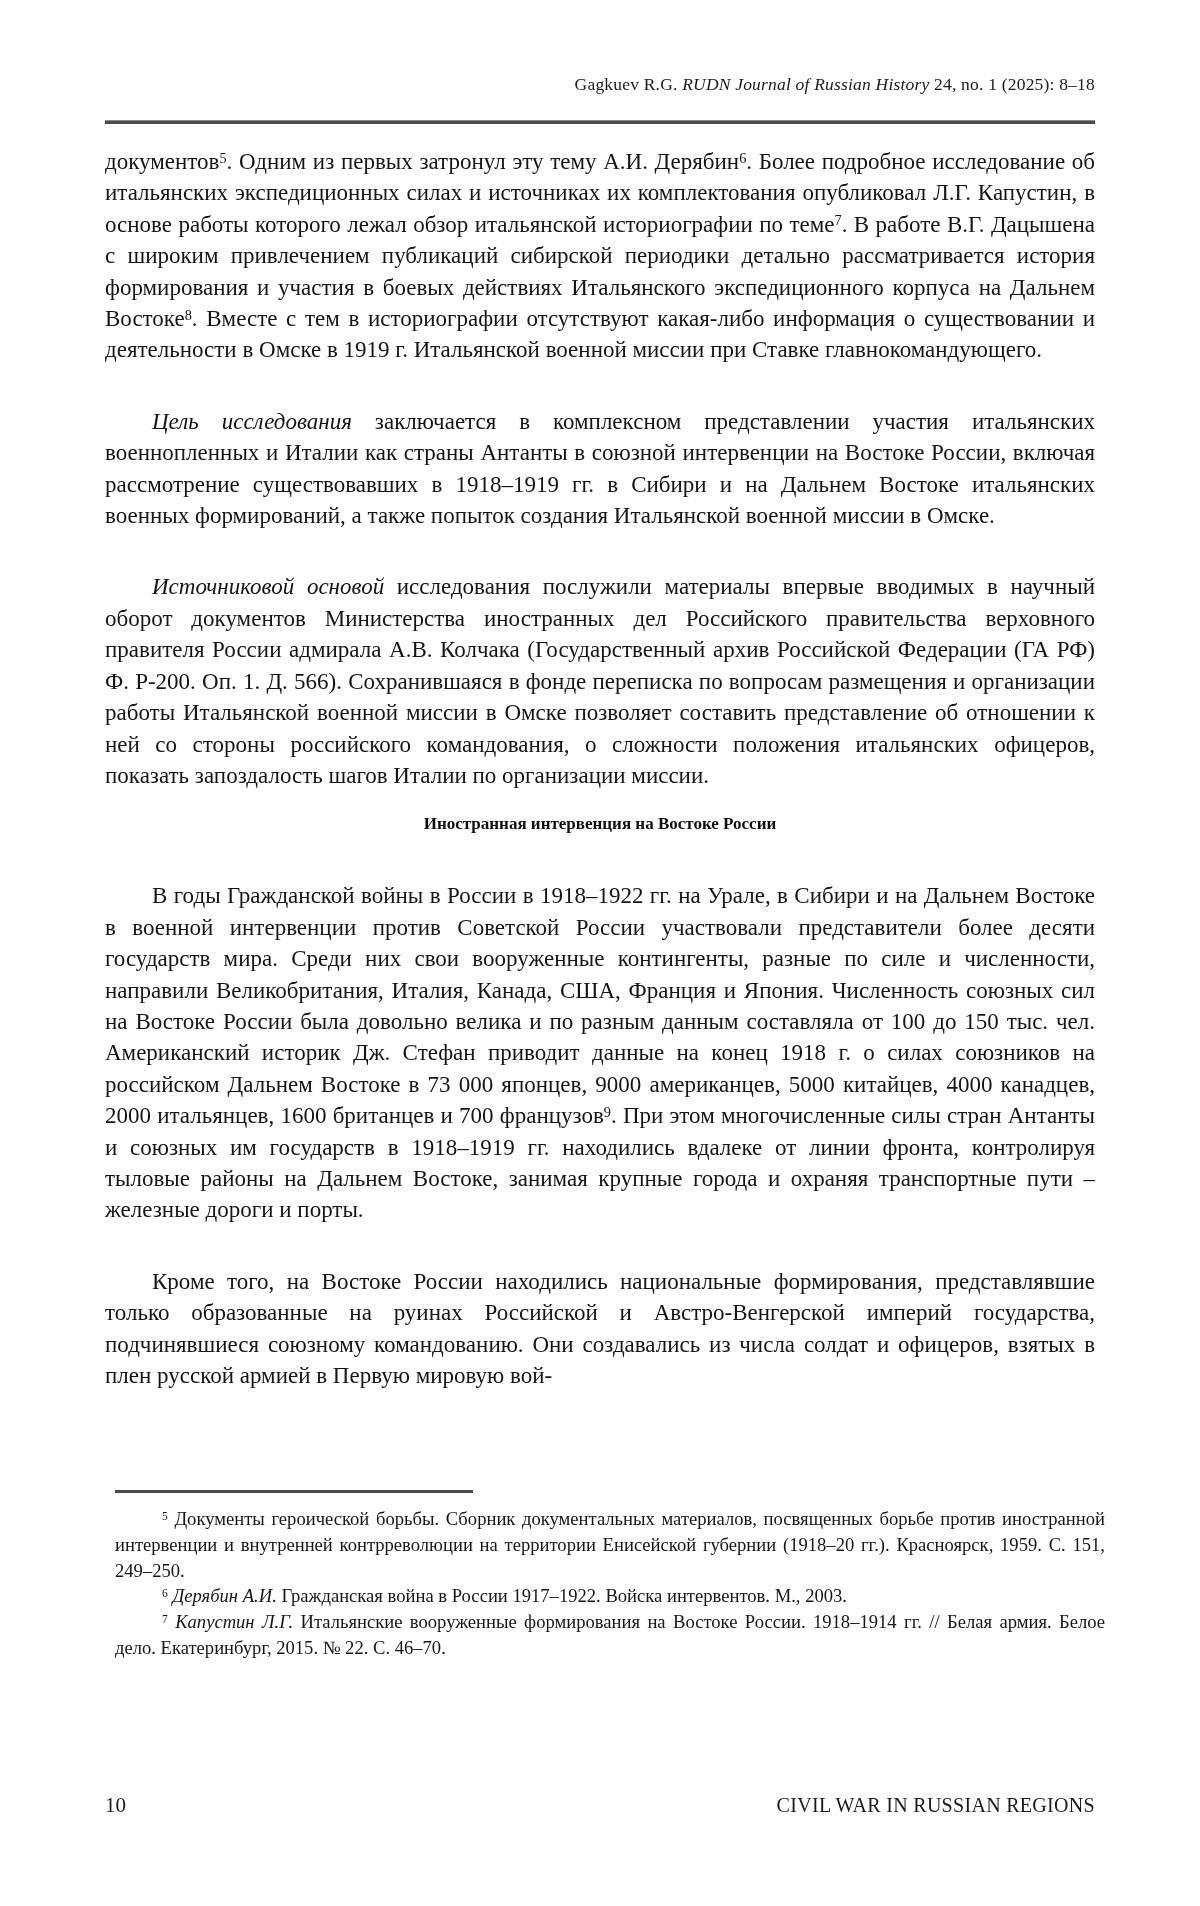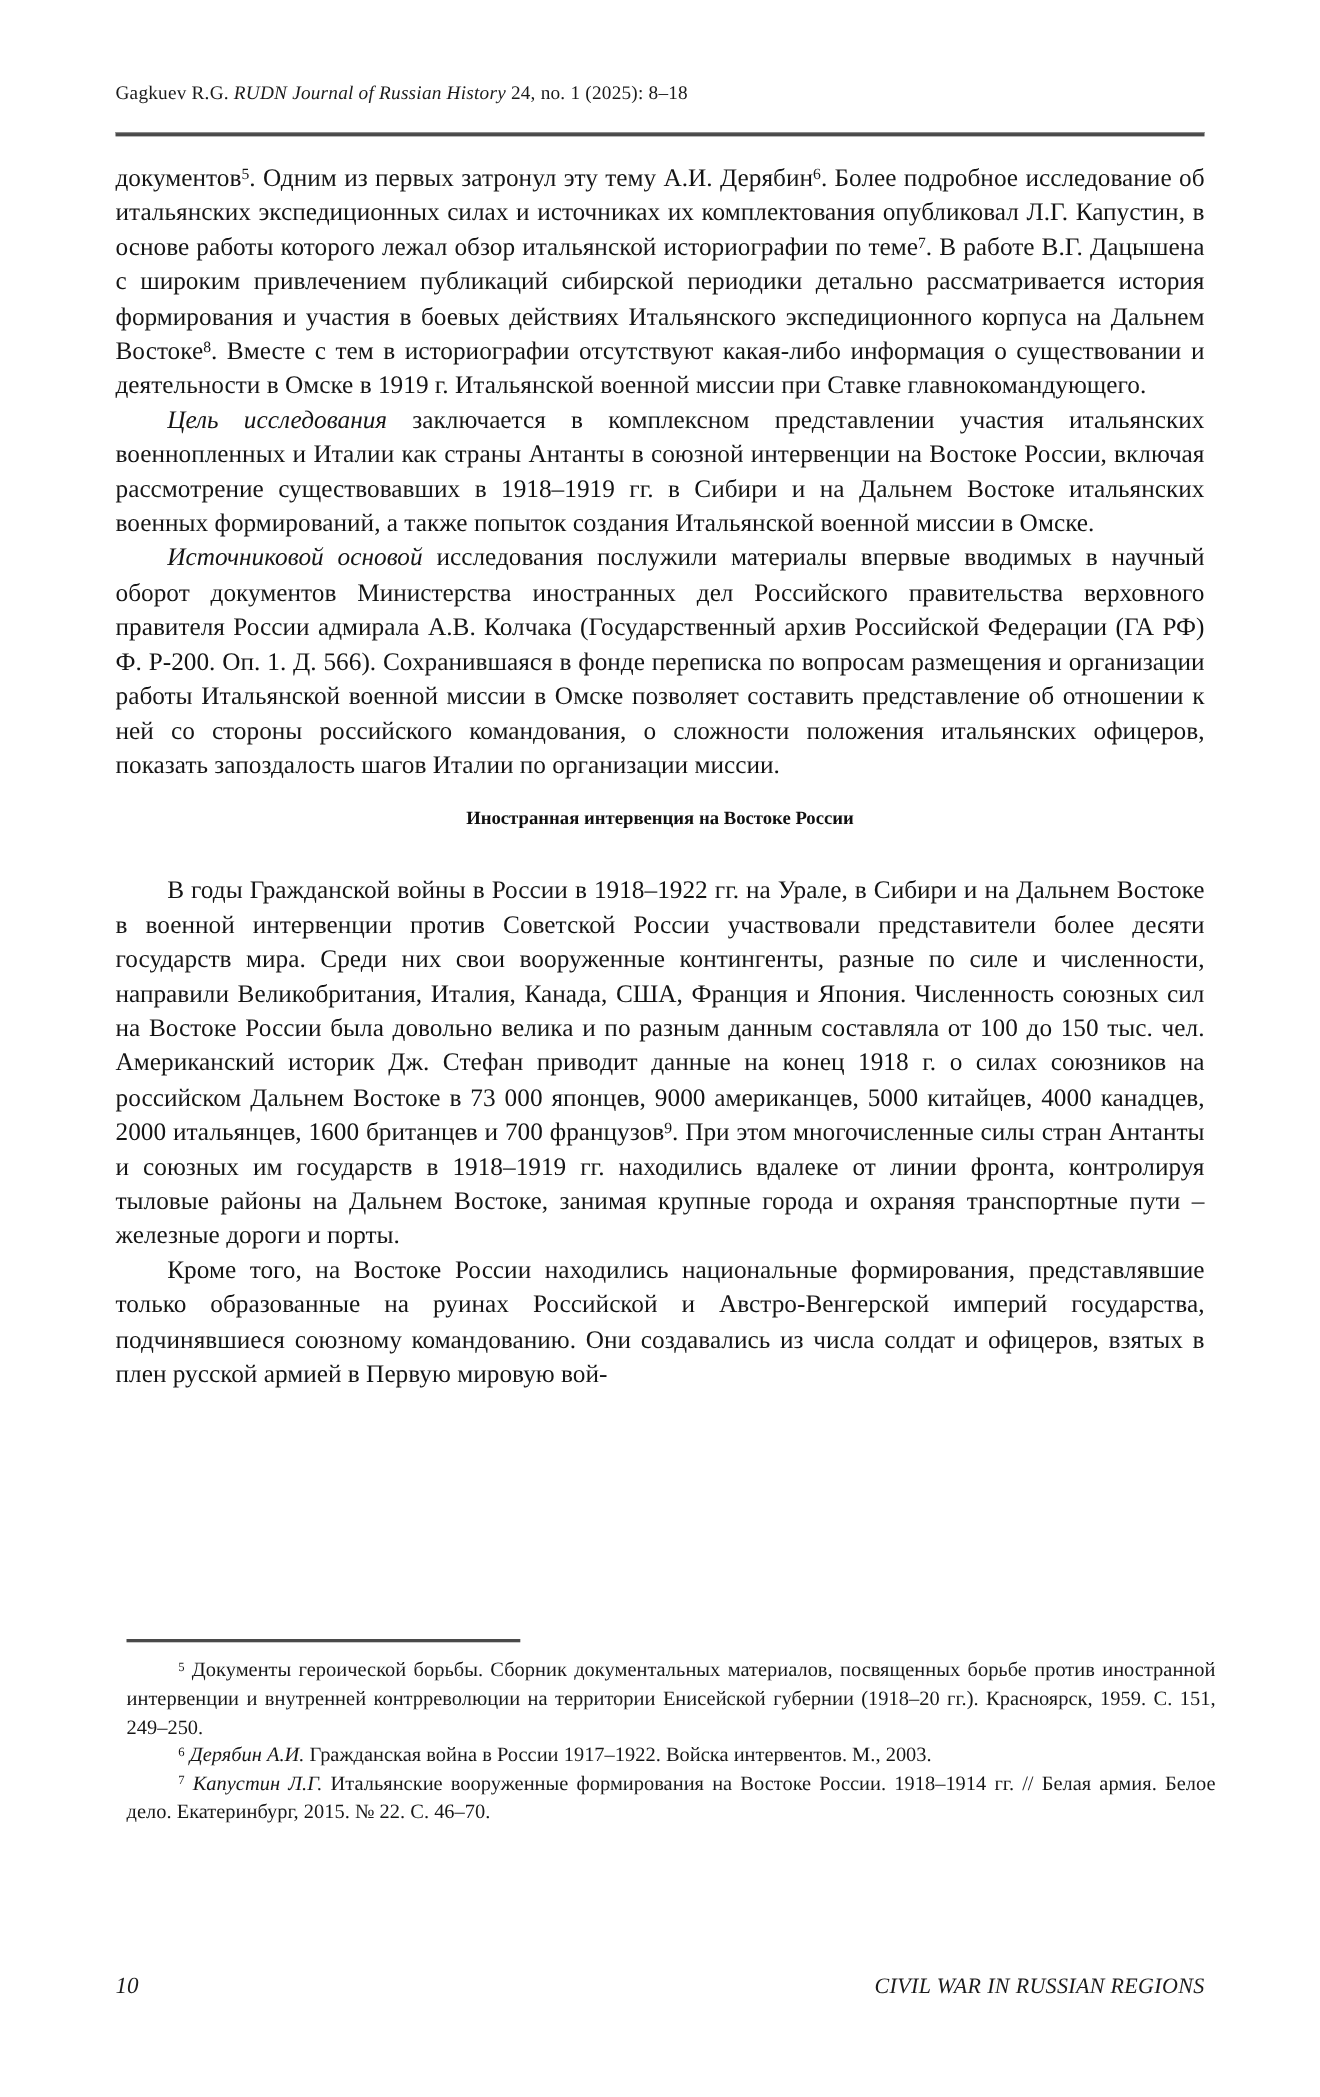--- a/index.html
+++ b/index.html
@@ -13,21 +13,21 @@
   }
   .page {
     position: relative;
     width: 1200px; height: 1906px;
     background: #ffffff;
   }
   
   .running-header {
     position: absolute;
     top: 74px; left: 105px; width: 990px;
-    text-align: left;
+    text-align: right;
     font-size: 17.5px;
     color: #1b1b1b;
     letter-spacing: 0.2px;
   }
   .running-header .journal-title { font-style: italic; }
   .header-rule {
     position: absolute;
     top: 120px; left: 105px; width: 990px;
     height: 4px;
     background: #4a4a4a;
@@ -37,21 +37,21 @@
   .article-body {
     position: absolute;
     top: 146px; left: 105px; width: 990px;
   }
   .para {
     font-size: 23px;
     line-height: 31.4px;
     text-align: justify;
     color: #151515;
   }
-  .para.indent { text-indent: 47px; }
+  .para.indent { text-indent: 47px; margin-top: 40px; }
   .fnref {
     font-size: 0.62em;
     line-height: 0;
     position: relative;
     top: -0.45em;
     vertical-align: baseline;
   }
   h2.section-heading {
     font-size: 17px;
     line-height: 32px;
@@ -78,22 +78,21 @@
     text-align: justify;
     text-indent: 47px;
     color: #171717;
   }
   
   .page-footer {
     position: absolute;
     top: 1793px; left: 105px; width: 990px;
     display: flex;
     justify-content: space-between;
-    align-items: flex-end;
-    font-style: italic;
+    align-items: center;
   }
   .page-number { font-size: 21px; color: #1b1b1b; }
   .running-title { font-size: 20px; color: #1b1b1b; letter-spacing: 0.3px; }
   i { font-style: italic; }
 </style>
 </head>
 <body>
 
 <div class="page">
 

